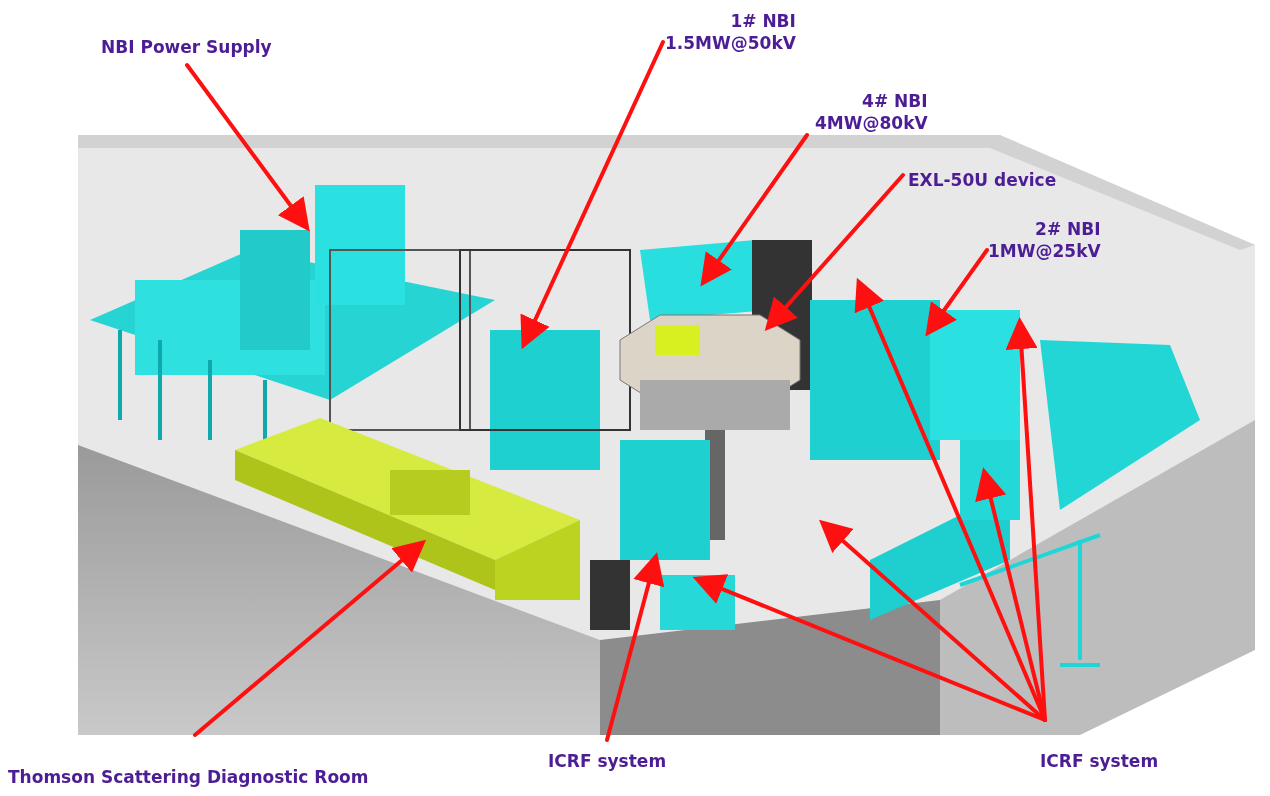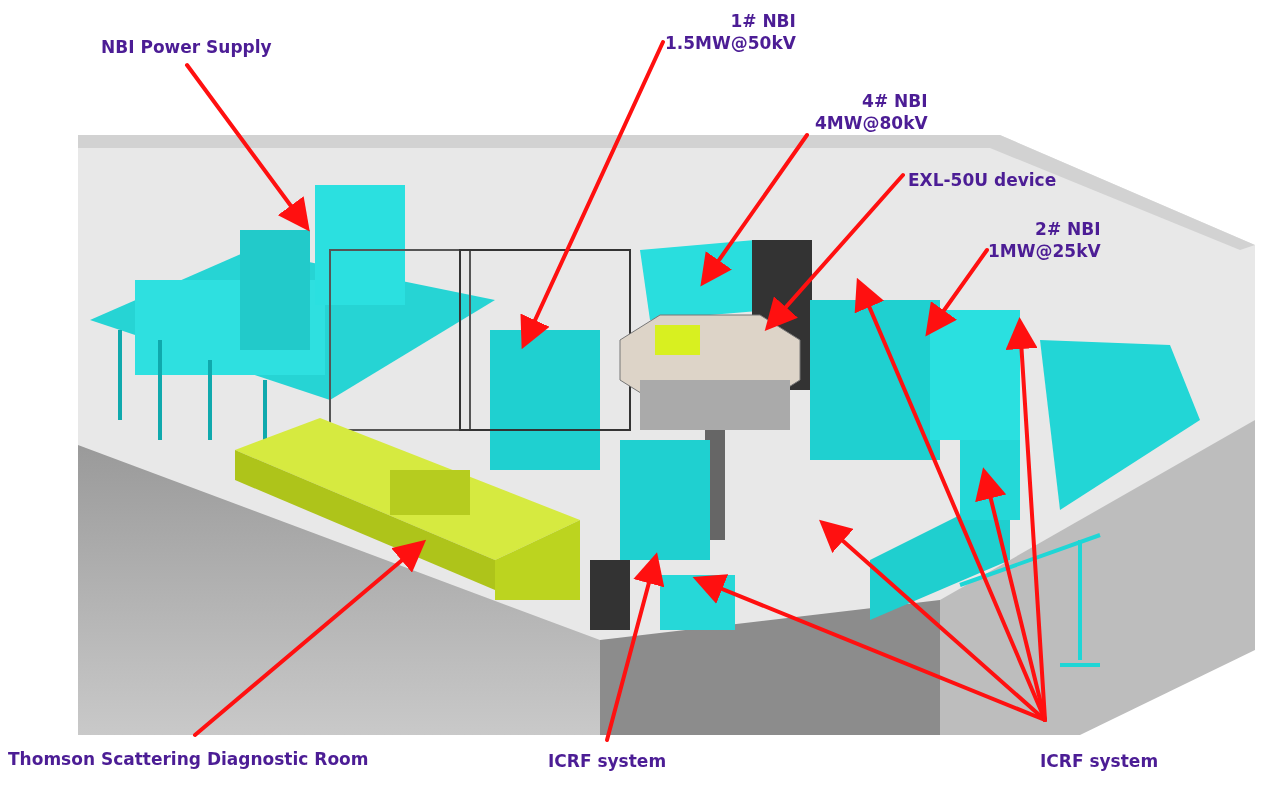--- a/index.html
+++ b/index.html
@@ -103,15 +103,15 @@
 </div>
 <div class="label" style="left:815px;top:90px;">
   <div>4# NBI</div>
   <div>4MW@80kV</div>
 </div>
 <div class="label" style="left:908px;top:169px;">EXL-50U device</div>
 <div class="label" style="left:988px;top:218px;">
   <div>2# NBI</div>
   <div>1MW@25kV</div>
 </div>
-<div class="label" style="left:8px;top:748px;">Thomson Scattering Diagnostic Room</div>
+<div class="label" style="left:8px;top:766px;">Thomson Scattering Diagnostic Room</div>
 <div class="label" style="left:548px;top:750px;">ICRF system</div>
 <div class="label" style="left:1040px;top:750px;">ICRF system</div>
 
 </body></html>

